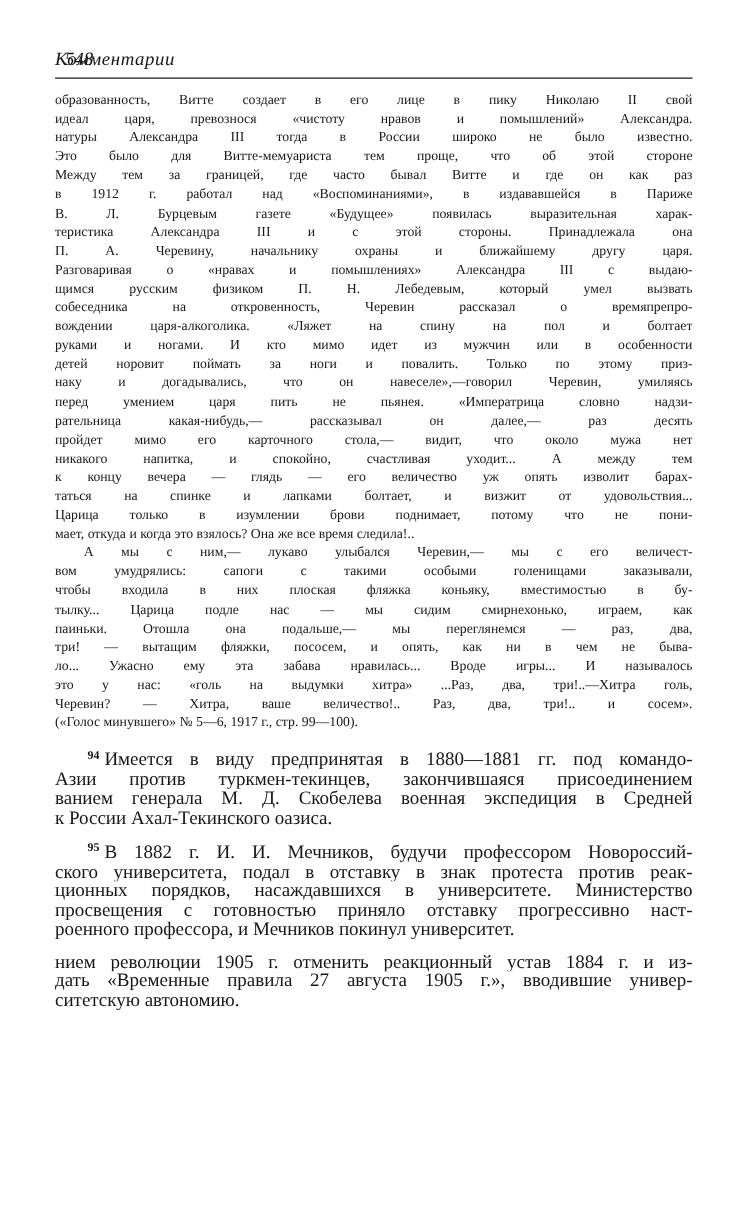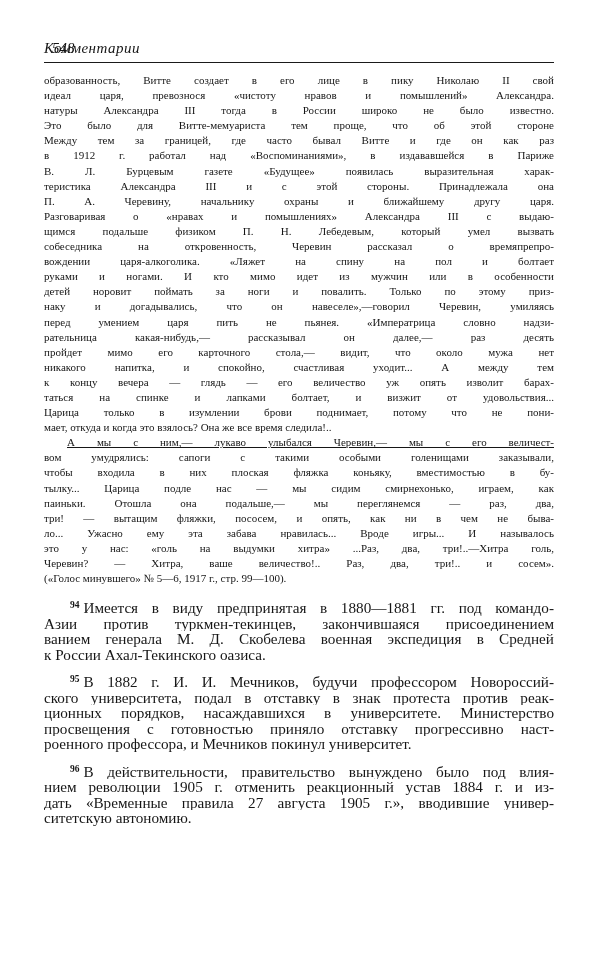--- a/index.html
+++ b/index.html
@@ -34,37 +34,37 @@
         <span class="line">образованность, Витте создает в его лице в пику Николаю II свой</span>
         <span class="line">идеал царя, превознося «чистоту нравов и помышлений» Александра.</span>
         <span class="line">натуры Александра III тогда в России широко не было известно.</span>
         <span class="line">Это было для Витте-мемуариста тем проще, что об этой стороне</span>
         <span class="line">Между тем за границей, где часто бывал Витте и где он как раз</span>
         <span class="line">в 1912 г. работал над «Воспоминаниями», в издававшейся в Париже</span>
         <span class="line">В. Л. Бурцевым газете «Будущее» появилась выразительная харак-</span>
         <span class="line">теристика Александра III и с этой стороны. Принадлежала она</span>
         <span class="line">П. А. Черевину, начальнику охраны и ближайшему другу царя.</span>
         <span class="line">Разговаривая о «нравах и помышлениях» Александра III с выдаю-</span>
-        <span class="line">щимся подальше физиком П. Н. Лебедевым, который умел вызвать</span>
+        <span class="line">щимся русским физиком П. Н. Лебедевым, который умел вызвать</span>
         <span class="line">собеседника на откровенность, Черевин рассказал о времяпрепро-</span>
         <span class="line">вождении царя-алкоголика. «Ляжет на спину на пол и болтает</span>
         <span class="line">руками и ногами. И кто мимо идет из мужчин или в особенности</span>
         <span class="line">детей норовит поймать за ноги и повалить. Только по этому приз-</span>
         <span class="line">наку и догадывались, что он навеселе»,—говорил Черевин, умиляясь</span>
         <span class="line">перед умением царя пить не пьянея. «Императрица словно надзи-</span>
         <span class="line">рательница какая-нибудь,— рассказывал он далее,— раз десять</span>
         <span class="line">пройдет мимо его карточного стола,— видит, что около мужа нет</span>
         <span class="line">никакого напитка, и спокойно, счастливая уходит... А между тем</span>
         <span class="line">к концу вечера — глядь — его величество уж опять изволит барах-</span>
         <span class="line">таться на спинке и лапками болтает, и визжит от удовольствия...</span>
         <span class="line">Царица только в изумлении брови поднимает, потому что не пони-</span>
         <span class="line last">мает, откуда и когда это взялось? Она же все время следила!..</span>
       </p>
     <p class="indent" id="para2" style="text-indent: 0px;">
-        <span class="line" style="padding-left: 23px; text-decoration: underline;">А мы с ним,— лукаво улыбался Черевин,— мы с его величест-</span>
+        <span class="line" style="padding-left: 23px;">А мы с ним,— лукаво улыбался Черевин,— мы с его величест-</span>
         <span class="line">вом умудрялись: сапоги с такими особыми голенищами заказывали,</span>
         <span class="line">чтобы входила в них плоская фляжка коньяку, вместимостью в бу-</span>
         <span class="line">тылку... Царица подле нас — мы сидим смирнехонько, играем, как</span>
         <span class="line">паиньки. Отошла она подальше,— мы переглянемся — раз, два,</span>
         <span class="line">три! — вытащим фляжки, пососем, и опять, как ни в чем не быва-</span>
         <span class="line">ло... Ужасно ему эта забава нравилась... Вроде игры... И называлось</span>
         <span class="line">это у нас: «голь на выдумки хитра» ...Раз, два, три!..—Хитра голь,</span>
         <span class="line">Черевин? — Хитра, ваше величество!.. Раз, два, три!.. и сосем».</span>
         <span class="line last">(«Голос минувшего» № 5—6, 1917 г., стр. 99—100).</span>
       </p>
@@ -78,19 +78,18 @@
         <span class="line last"><span>к России Ахал-Текинского оазиса.</span></span>
       </div>
       <div class="footnote">
         <span class="line first"><span class="fn-mark">95</span><span>В 1882 г. И. И. Мечников, будучи профессором Новороссий-</span></span>
         <span class="line"><span>ского университета, подал в отставку в знак протеста против реак-</span></span>
         <span class="line"><span>ционных порядков, насаждавшихся в университете. Министерство</span></span>
         <span class="line"><span>просвещения с готовностью приняло отставку прогрессивно наст-</span></span>
         <span class="line last"><span>роенного профессора, и Мечников покинул университет.</span></span>
       </div>
       <div class="footnote">
-        <span class="line first"><span class="fn-mark">96</span><span>В действительности, правительство вынуждено было под влия-</span></span>
         <span class="line"><span>нием революции 1905 г. отменить реакционный устав 1884 г. и из-</span></span>
         <span class="line"><span>дать «Временные правила 27 августа 1905 г.», вводившие универ-</span></span>
         <span class="line last"><span>ситетскую автономию.</span></span>
       </div>
     </div>
 </div>
 
 </body></html>

